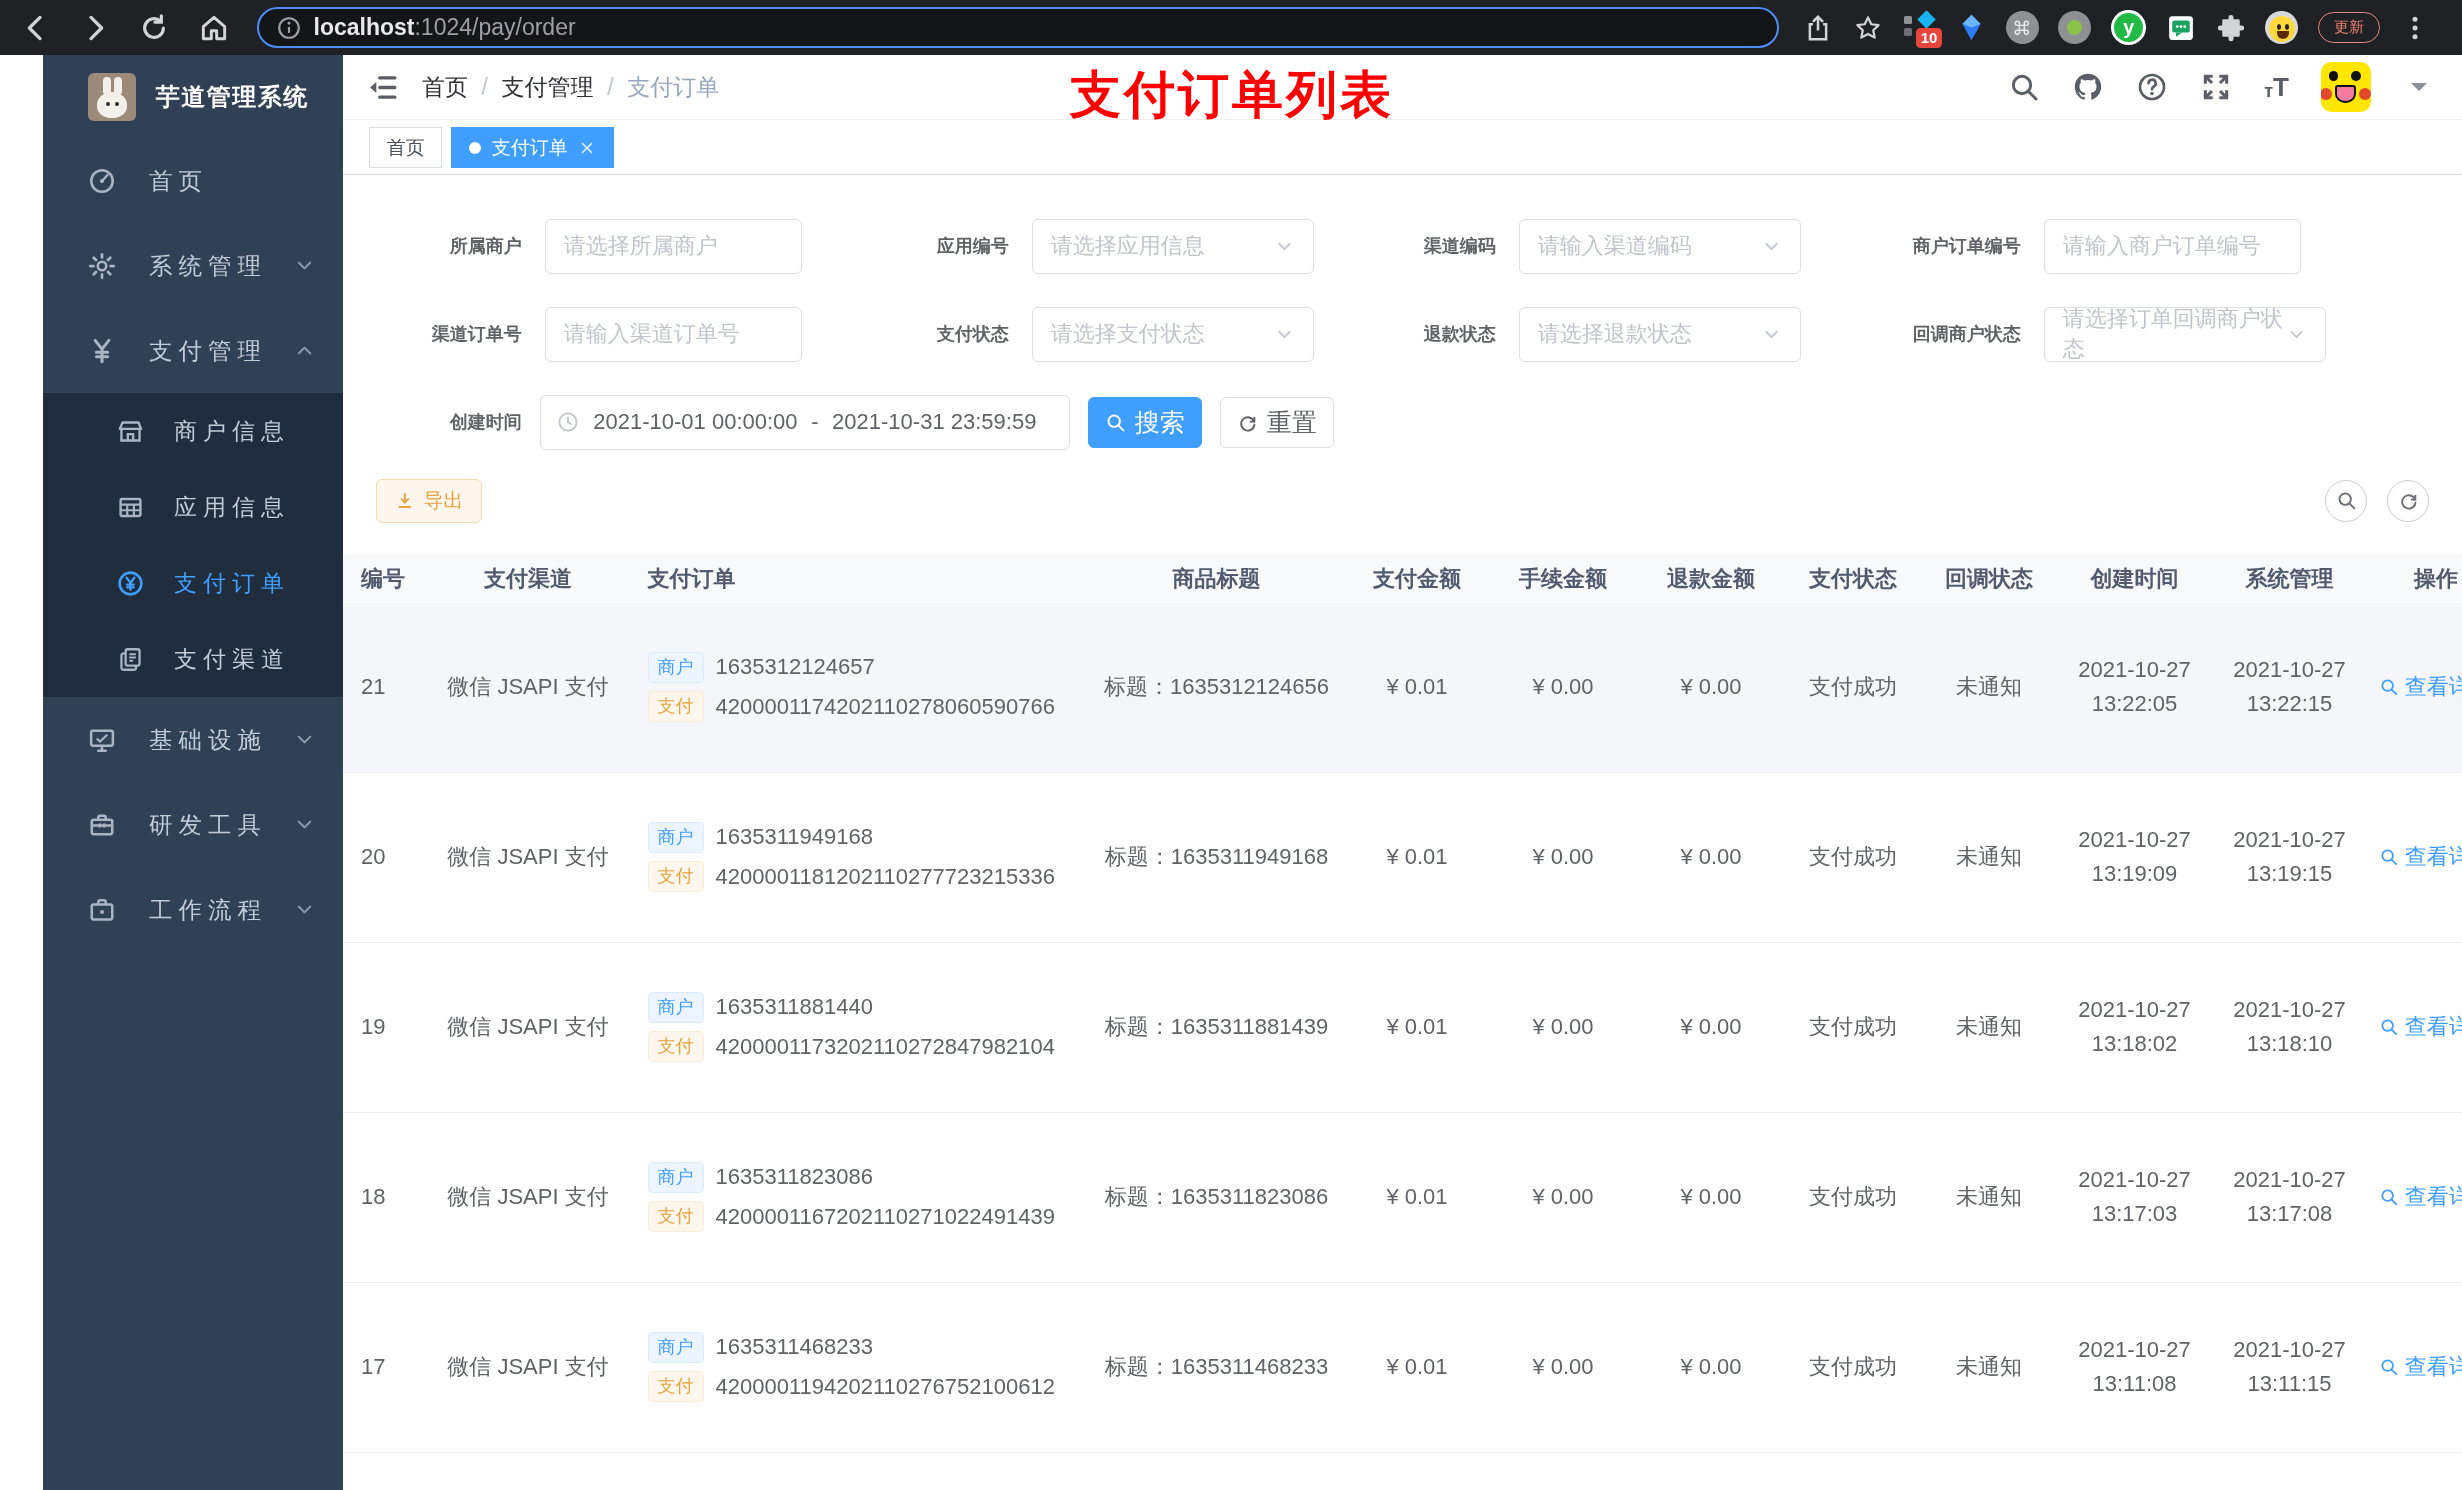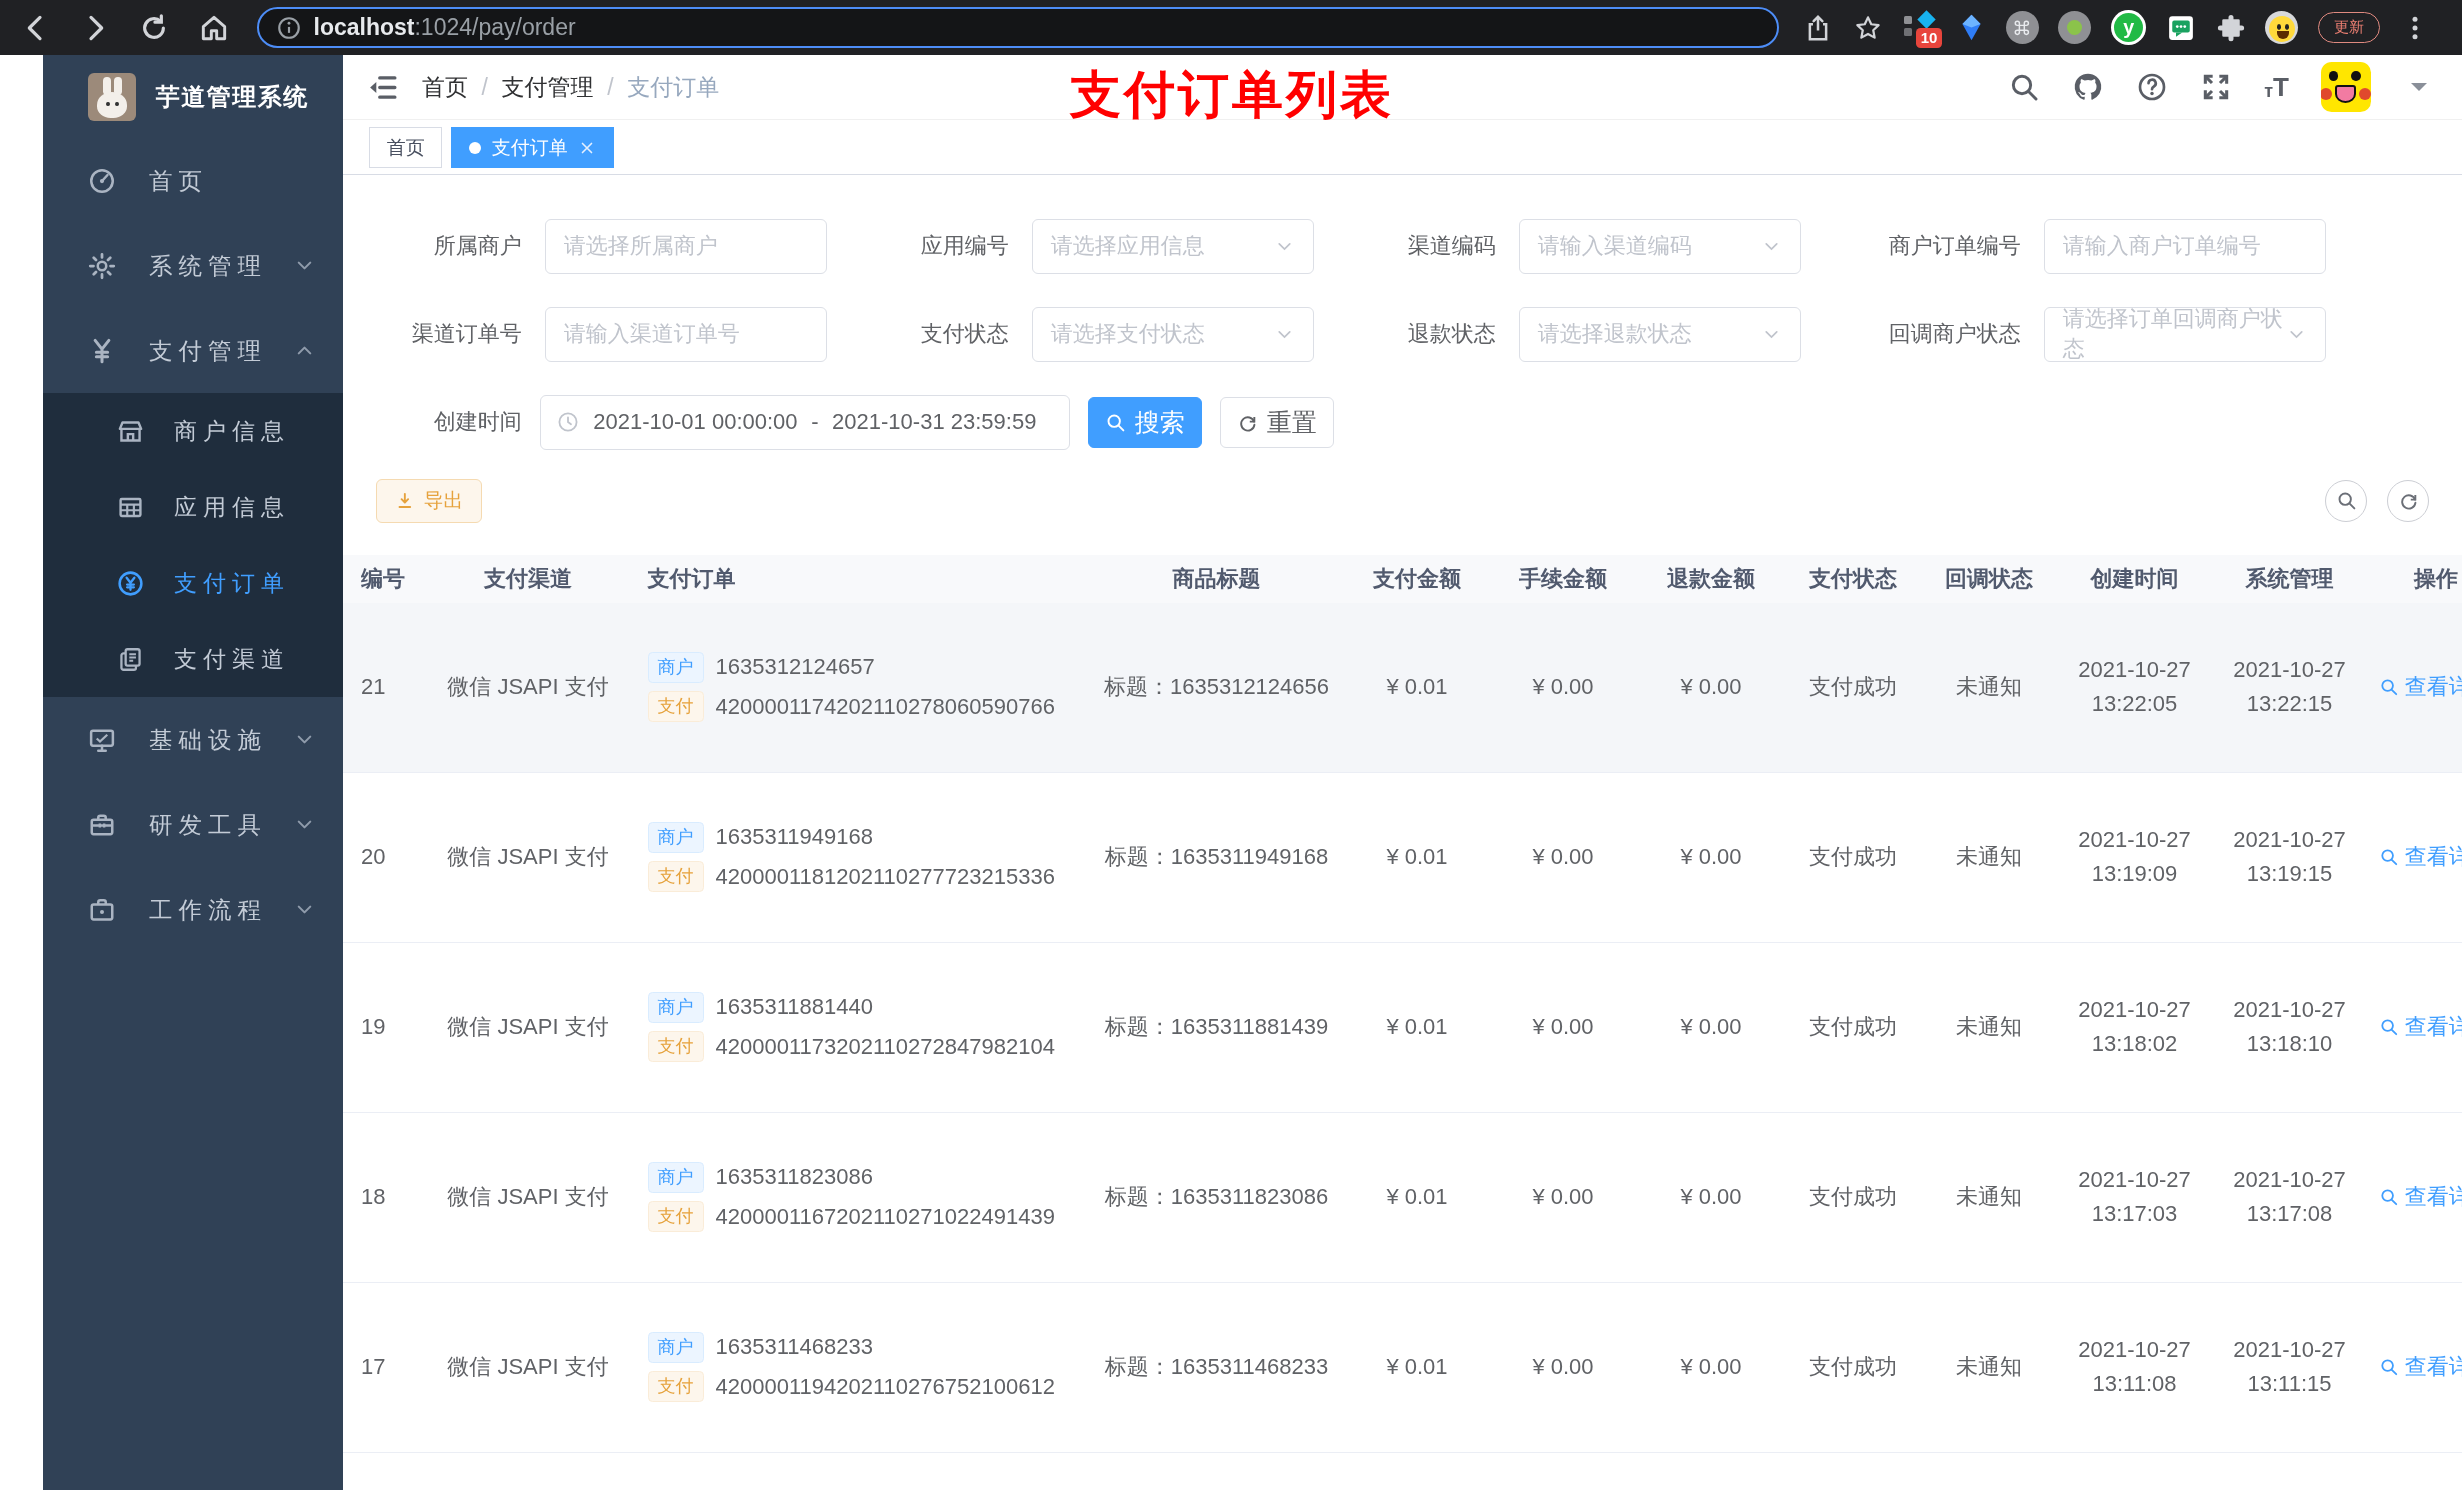--- a/index.html
+++ b/index.html
@@ -98,24 +98,24 @@
     font-size:19px; display:flex; align-items:center; gap:10.6px; padding:0 16.7px; cursor:pointer; }
   .tab.active { background:#409eff; border-color:#409eff; color:#fff; }
   .tab .dot { width:12px; height:12px; border-radius:50%; background:#fff; }
   .tab .close { width:18px; height:18px; color:#e3efff; }
 
   
   .content { flex:1; overflow:hidden; position:relative; background:#fff; }
   .filters { padding-top:27px; }
   .f-grid { display:grid; grid-template-columns:159px 282px 159px 282px 159px 282px 197px 282px;
     column-gap:23px; margin-left:19.7px; height:88px; align-items:center; }
-  .f-label { text-align:right; font-size:22px; font-weight:400; color:#606266; white-space:nowrap; }
+  .f-label { text-align:right; font-size:18px; font-weight:700; color:#606266; white-space:nowrap; }
   .ctrl { height:55px; border:1.5px solid #dcdfe6; border-radius:6px; background:#fff; display:flex;
     align-items:center; padding:0 18px; font-size:22px; color:#c0c4cc; justify-content:space-between; }
-  input.ctrl { display:block; width:282px; color:#606266; justify-content:flex-start; }
+  input.ctrl { display:block; width:257px; color:#606266; justify-content:flex-start; }
   input.ctrl::placeholder { color:#c0c4cc; }
   .ctrl .caret { width:21px; height:21px; color:#c0c4cc; }
   .f-row3 { display:grid; grid-template-columns:159px 530px 114px 114px; column-gap:18px;
     margin-left:19.7px; height:88px; align-items:center; }
   .date-ctrl { height:55px; border:1.5px solid #dcdfe6; border-radius:6px; display:flex; align-items:center;
     gap:13.6px; padding:0 15px; font-size:22px; color:#606266; }
   .date-ctrl .ico { width:24px; height:24px; color:#c0c4cc; }
   .btn { height:51px; border-radius:6px; font-size:25px; display:flex; align-items:center;
     justify-content:center; gap:9px; cursor:pointer; white-space:nowrap; }
   .btn .ico { width:21px; height:21px; }

